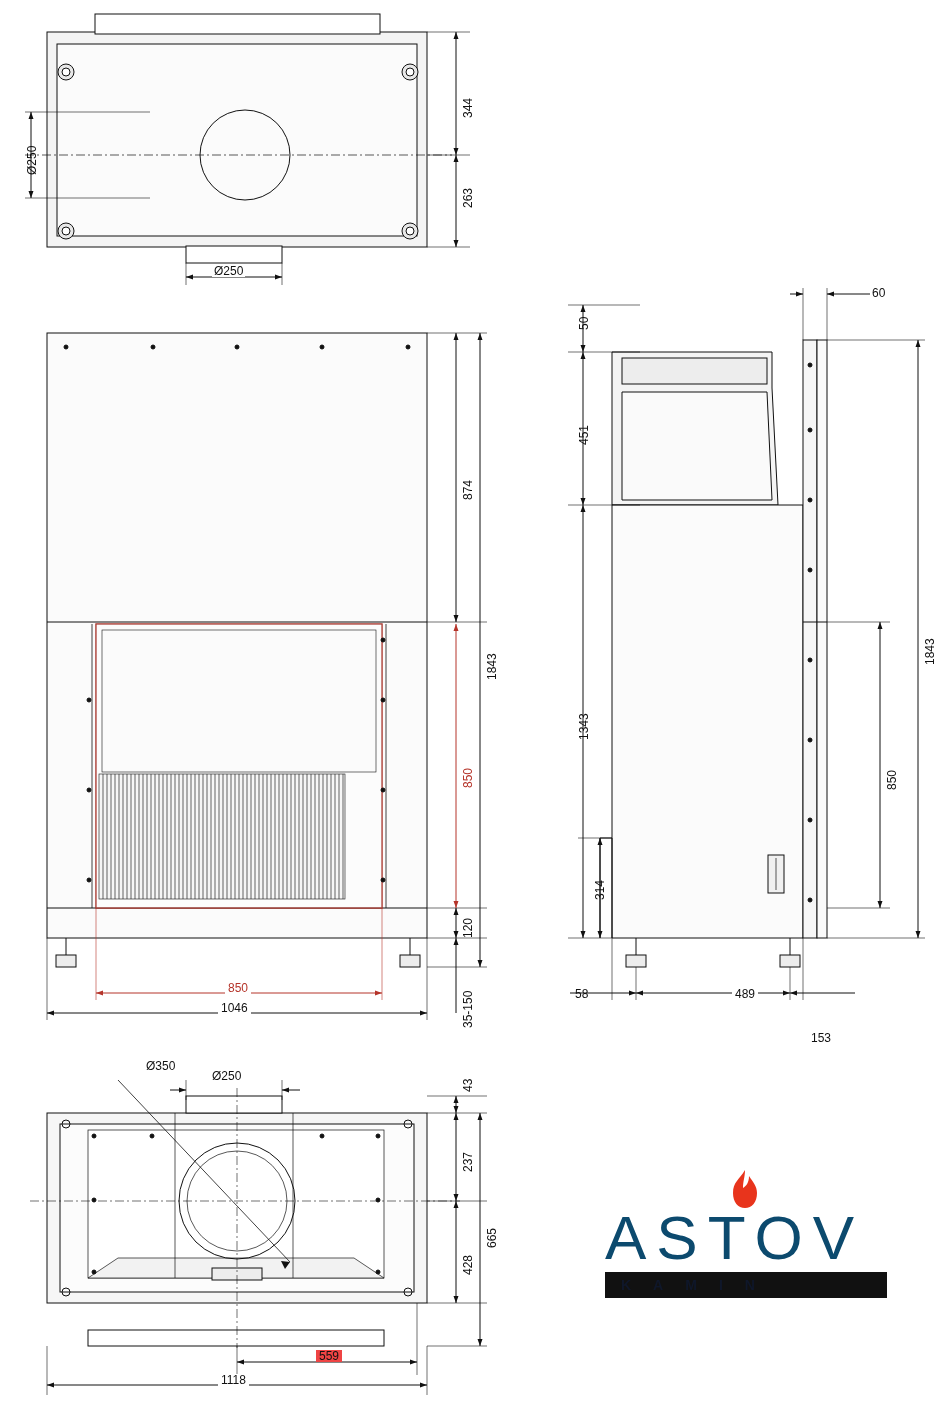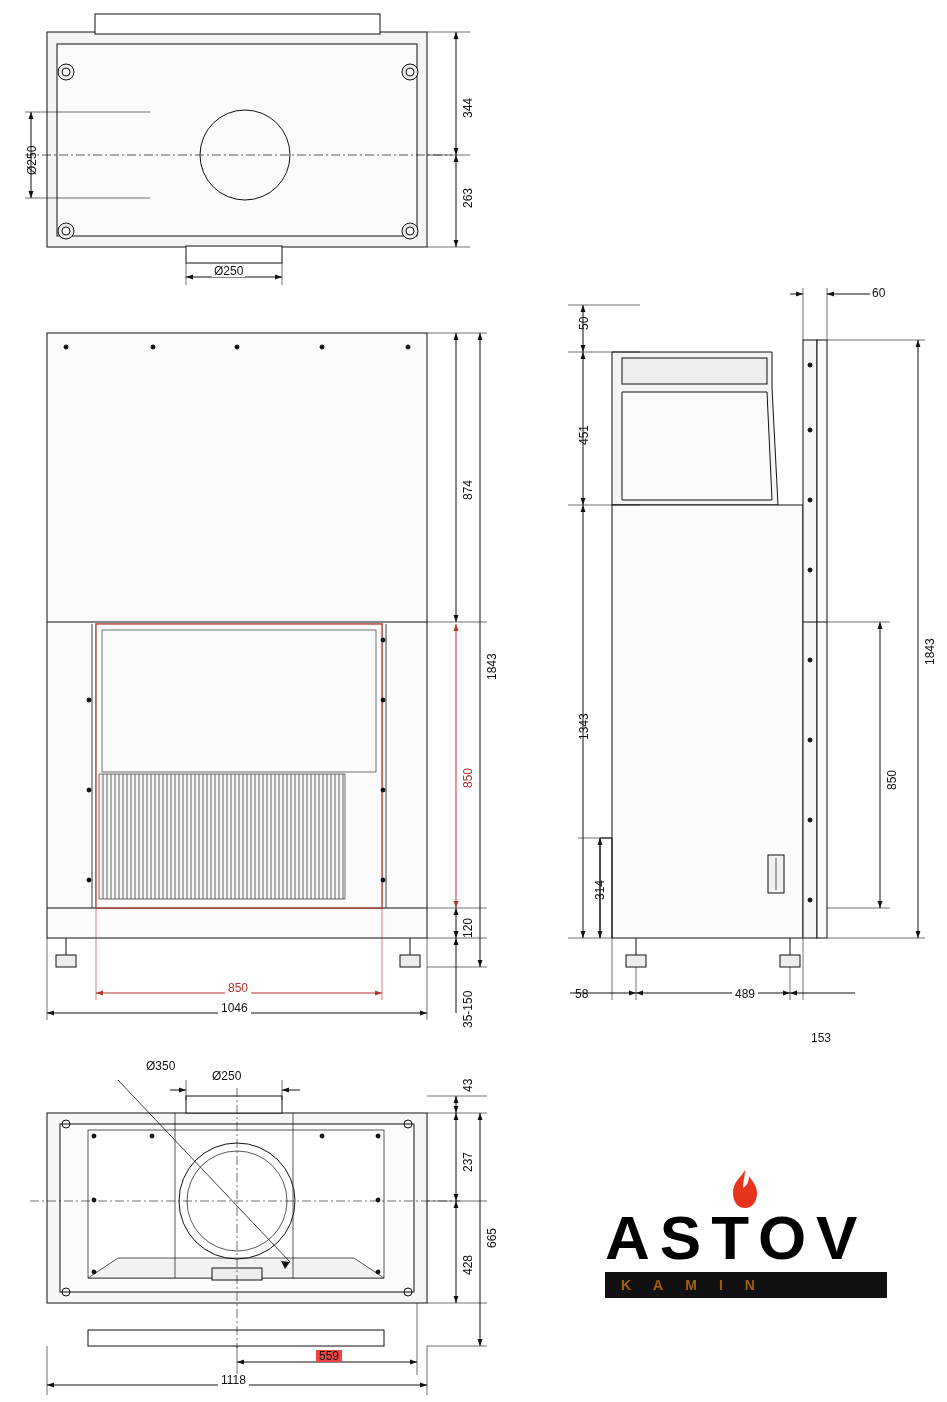--- a/index.html
+++ b/index.html
@@ -3,23 +3,23 @@
 <meta charset="utf-8">
 <style>
   html,body{margin:0;padding:0;background:#ffffff;}
   body{width:947px;height:1402px;position:relative;font-family:"Liberation Sans",sans-serif;color:#111;overflow:hidden;}
   #sheet{position:absolute;left:0;top:0;width:947px;height:1402px;}
   svg{position:absolute;left:0;top:0;}
   .lbl{position:absolute;font-size:12px;line-height:1;color:#111;white-space:nowrap;}
   .lbl.red{color:#b5342a;}
   .lbl.rot{transform:rotate(-90deg);transform-origin:left top;}
   .logo{position:absolute;left:597px;top:1168px;width:300px;height:130px;}
-  .logo-word{position:absolute;left:8px;top:34px;font-family:"Liberation Sans",sans-serif;font-weight:bold;font-size:62px;letter-spacing:10px;color:#000000;}
+  .logo-word{position:absolute;left:8px;top:34px;font-family:"Liberation Sans",sans-serif;font-weight:normal;font-size:62px;letter-spacing:10px;color:#0c4a6e;}
   .logo-bar{position:absolute;left:8px;top:104px;width:282px;height:26px;background:#111;}
-  .logo-sub{position:absolute;left:24px;top:109px;font-family:"Liberation Sans",sans-serif;font-weight:bold;font-size:14px;letter-spacing:22px;color:#a16207;}
+  .logo-sub{position:absolute;left:24px;top:109px;font-family:"Liberation Sans",sans-serif;font-weight:bold;font-size:14px;letter-spacing:22px;color:#0f172a;}
   .flame{position:absolute;left:122px;top:0px;}
 </style>
 </head>
 <body>
 
 <div id="sheet">
 
 <svg width="947" height="1402" viewBox="0 0 947 1402">
   <g stroke="#111" fill="none" stroke-width="1">
 

